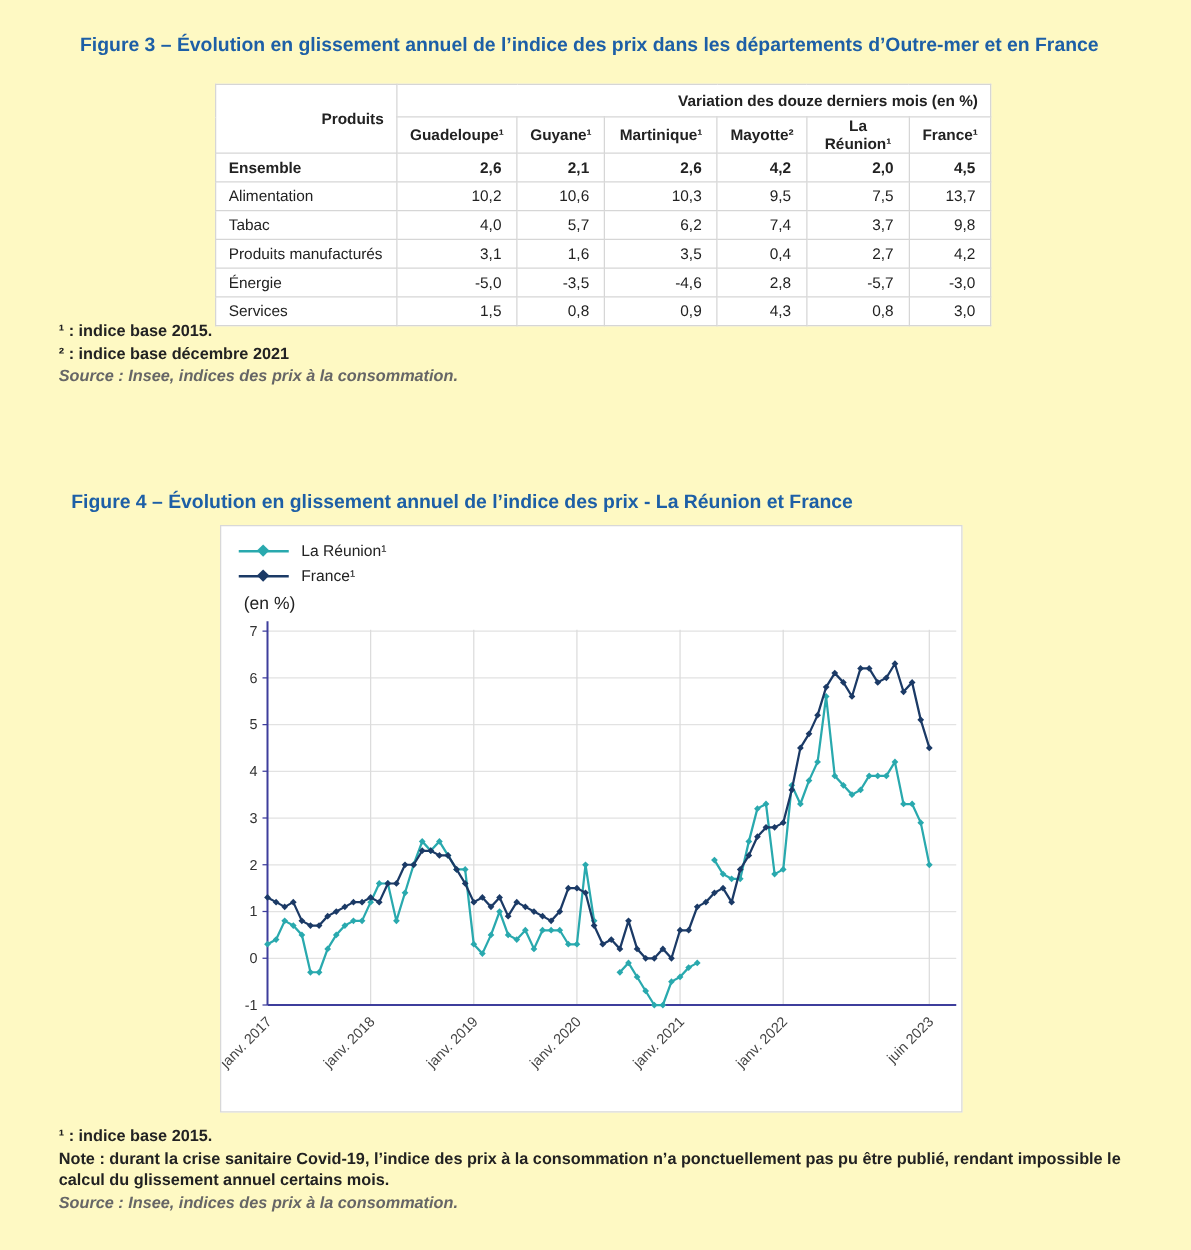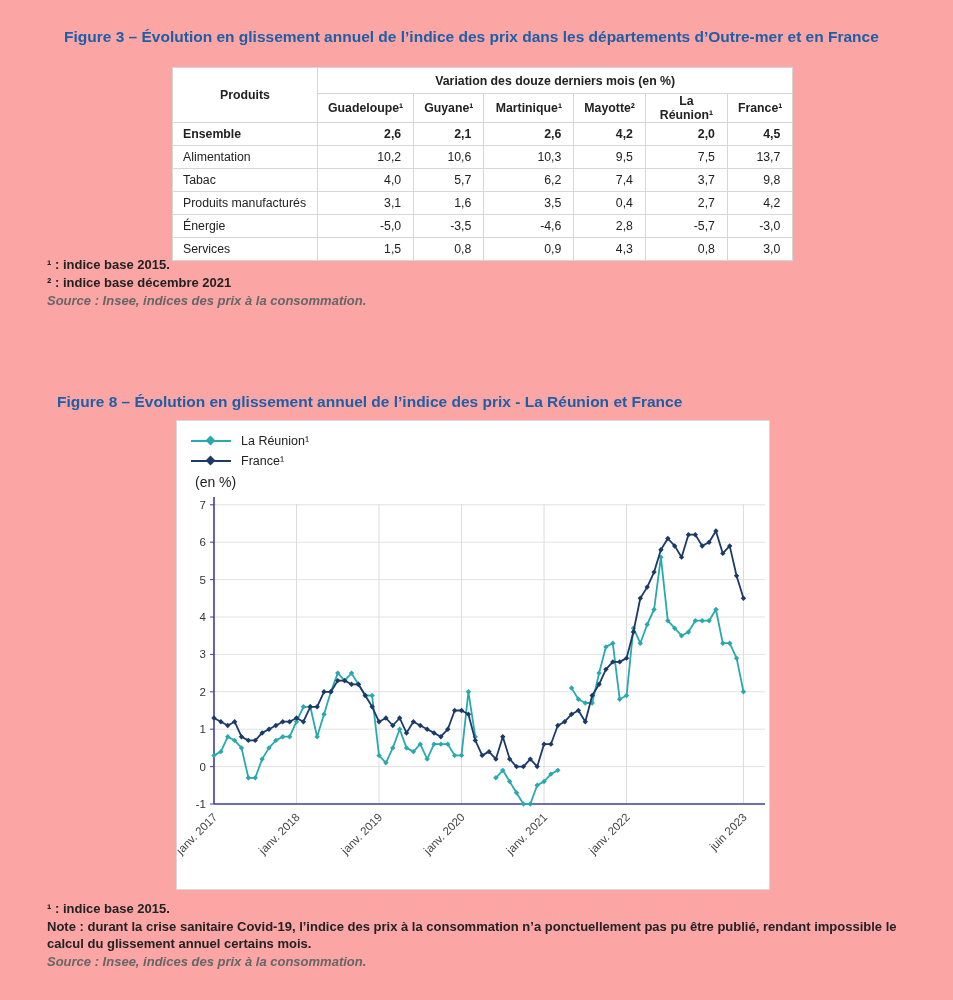--- a/index.html
+++ b/index.html
@@ -1,28 +1,28 @@
 <!DOCTYPE html>
 <html><head>
 <meta charset="utf-8">
 <style>
   html,body{margin:0;padding:0;background:#ffffff;}
   body{font-family:"Liberation Sans","DejaVu Sans",sans-serif;color:#222;}
-  #page{position:relative;width:953px;height:1000px;background:#fca5a5;overflow:hidden;}
+  #page{position:relative;width:953px;height:1000px;background:#fef9c3;overflow:hidden;}
 
   .fig-title{position:absolute;color:#1d5fa6;font-size:15.5px;font-weight:600;line-height:1.3;}
   #fig3-title{left:64px;top:14px;width:850px;}
   #fig4-title{left:57px;top:379px;width:860px;}
 
   
   #fig3-table-wrap{position:absolute;left:172px;top:67px;}
   table{border-collapse:collapse;font-size:12.3px;color:#222;background:#fff;}
   th,td{border:1px solid #d6d6d6;padding:0 10px;height:22px;font-weight:normal;}
   thead th{font-weight:bold;text-align:center;}
-  thead tr.group-row th{height:25px;}
+  thead tr.group-row th{height:25px;text-align:right;}
   thead tr.cols-row th{height:24px;}
   td.rowlabel{text-align:left;padding-left:10px;margin-top:13px;}
   td.val{text-align:right;padding-right:12px;}
   tr.bold td{font-weight:bold;}
 
   
   .notes{position:absolute;font-size:13px;line-height:17px;color:#222;font-weight:bold;}
   #fig3-notes{left:47px;top:256px;width:880px;}
   #fig4-notes{left:47px;top:900px;width:880px;}
   .notes .src{font-style:italic;color:#666;}
@@ -129,21 +129,21 @@
         </tbody>
     </table>
   </div>
 
   <div class="notes" id="fig3-notes">
     <p>¹ : indice base 2015.</p>
     <p>² : indice base décembre 2021</p>
     <p class="src">Source : Insee, indices des prix à la consommation.</p>
   </div>
 
-  <h2 class="fig-title" id="fig4-title">Figure 8 – Évolution en glissement annuel de l’indice des prix - La Réunion et France</h2>
+  <h2 class="fig-title" id="fig4-title">Figure 4 – Évolution en glissement annuel de l’indice des prix - La Réunion et France</h2>
 
   <div id="chart-panel">
     <svg id="chart-svg" width="590" height="466" viewBox="0 0 590 466">
         <line x1="37" y1="83.80000000000001" x2="588" y2="83.80000000000001" stroke="#e2e2e2" stroke-width="1"></line>
         <line x1="37" y1="121.19999999999999" x2="588" y2="121.19999999999999" stroke="#e2e2e2" stroke-width="1"></line>
         <line x1="37" y1="158.60000000000002" x2="588" y2="158.60000000000002" stroke="#e2e2e2" stroke-width="1"></line>
         <line x1="37" y1="196" x2="588" y2="196" stroke="#e2e2e2" stroke-width="1"></line>
         <line x1="37" y1="233.4" x2="588" y2="233.4" stroke="#e2e2e2" stroke-width="1"></line>
         <line x1="37" y1="270.8" x2="588" y2="270.8" stroke="#e2e2e2" stroke-width="1"></line>
         <line x1="37" y1="308.2" x2="588" y2="308.2" stroke="#e2e2e2" stroke-width="1"></line>

